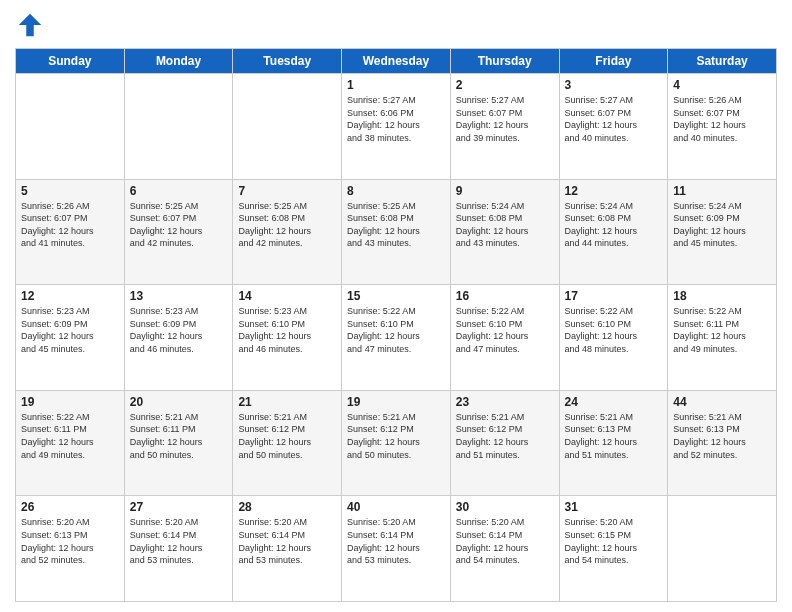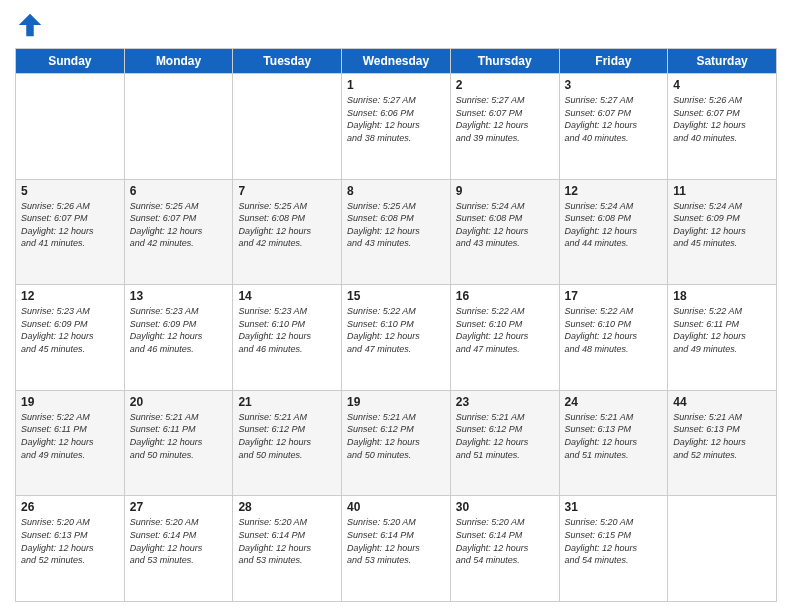--- a/index.html
+++ b/index.html
@@ -81,21 +81,20 @@
     .day-number {
       font-size: 12px;
       font-weight: bold;
       margin-bottom: 2px;
       color: #222;
     }
     .day-info {
       font-size: 9px;
       line-height: 1.4;
       color: #333;
-      font-style: italic;
     }
     .empty { background: #fff !important; }
   </style>
 </head>
 <body>
 
 <div class="page">
   <div class="header">
     <div class="logo">
       <svg class="logo-icon" viewBox="0 0 40 40">

